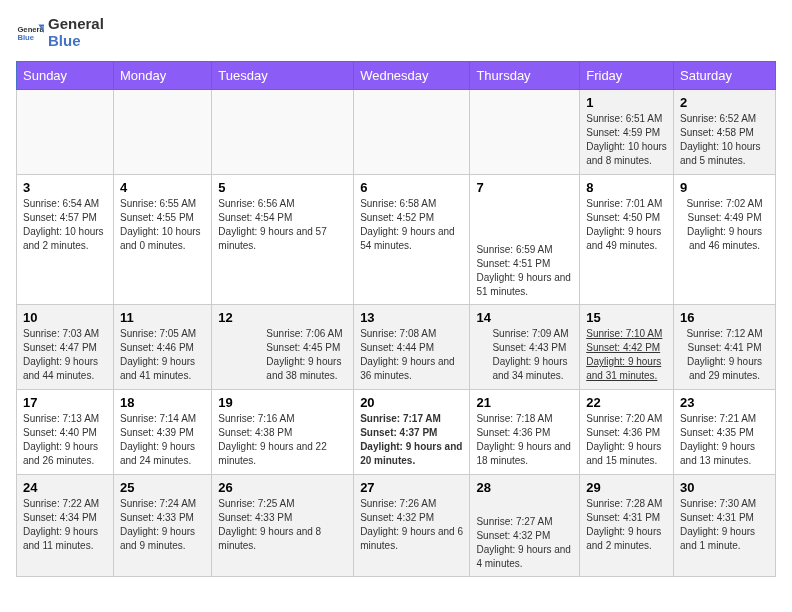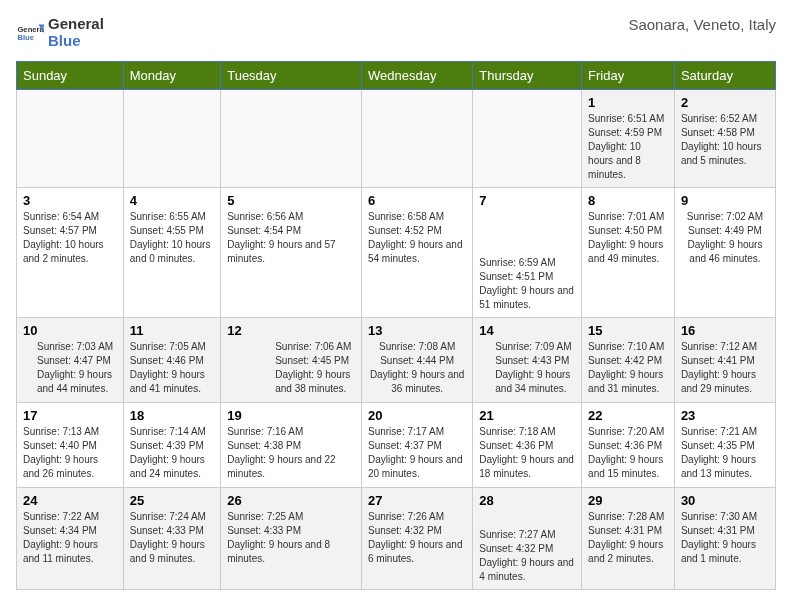--- a/index.html
+++ b/index.html
@@ -36,21 +36,21 @@
     .subtitle {
       font-size: 15px;
       color: #555;
     }
     table {
       width: 100%;
       border-collapse: collapse;
       font-size: 11px;
     }
     thead tr {
-      background-color: #4d7c0f;
+      background-color: #8b5cf6;
       color: #fff;
     }
     thead th {
       padding: 6px 6px;
       text-align: left;
       font-size: 13px;
       font-weight: normal;
       border: 1px solid #4472c4;
     }
     tbody tr {
@@ -93,21 +93,20 @@
       <text x="2" y="30" font-size="11" font-weight="bold" fill="#4472c4">Blue</text>
       <polygon points="32,8 40,8 40,20" fill="#4472c4"></polygon>
       <polygon points="36,10 40,10 40,16" fill="#6aa3e0"></polygon>
     </svg>
     <div>
       <div style="font-size:15px;font-weight:bold;color:#333;line-height:1.1">General</div>
       <div style="font-size:15px;font-weight:bold;color:#4472c4;line-height:1.1">Blue</div>
     </div>
   </div>
   <div class="title-section">
-    <div class="subtitle">Saonara, Veneto, Italy</div>
   </div>
 </div>
 
 <table>
   <thead>
     <tr>
     <th>Sunday</th>
         <th>Monday</th>
         <th>Tuesday</th>
         <th>Wednesday</th>
@@ -176,57 +175,57 @@
         <td>
           <span class="day-number">9</span>
           <div class="day-info" style="white-space: pre-line; text-align: center;">Sunrise: 7:02 AM
 Sunset: 4:49 PM
 Daylight: 9 hours and 46 minutes.</div>
         </td>
       </tr>
       <tr>
         <td>
           <span class="day-number">10</span>
-          <div class="day-info" style="white-space: pre-line; margin-left: 14px;">Sunrise: 7:03 AM
+          <div class="day-info" style="white-space: pre-line;">Sunrise: 7:03 AM
 Sunset: 4:47 PM
 Daylight: 9 hours and 44 minutes.</div>
         </td>
         <td>
           <span class="day-number">11</span>
           <div class="day-info" style="white-space: pre-line;">Sunrise: 7:05 AM
 Sunset: 4:46 PM
 Daylight: 9 hours and 41 minutes.</div>
         </td>
         <td>
           <span class="day-number">12</span>
           <div class="day-info" style="white-space: pre-line; margin-left: 48px;">Sunrise: 7:06 AM
 Sunset: 4:45 PM
 Daylight: 9 hours and 38 minutes.</div>
         </td>
         <td>
           <span class="day-number">13</span>
-          <div class="day-info" style="white-space: pre-line; text-align: center;">Sunrise: 7:08 AM
+          <div class="day-info" style="white-space: pre-line;">Sunrise: 7:08 AM
 Sunset: 4:44 PM
 Daylight: 9 hours and 36 minutes.</div>
         </td>
         <td>
           <span class="day-number">14</span>
           <div class="day-info" style="white-space: pre-line; margin-left: 16px;">Sunrise: 7:09 AM
 Sunset: 4:43 PM
 Daylight: 9 hours and 34 minutes.</div>
         </td>
         <td>
           <span class="day-number">15</span>
-          <div class="day-info" style="white-space: pre-line;">Sunrise: 7:10 AM
+          <div class="day-info" style="white-space: pre-line; text-decoration: underline;">Sunrise: 7:10 AM
 Sunset: 4:42 PM
 Daylight: 9 hours and 31 minutes.</div>
         </td>
         <td>
           <span class="day-number">16</span>
-          <div class="day-info" style="white-space: pre-line;">Sunrise: 7:12 AM
+          <div class="day-info" style="white-space: pre-line; text-align: center;">Sunrise: 7:12 AM
 Sunset: 4:41 PM
 Daylight: 9 hours and 29 minutes.</div>
         </td>
       </tr>
       <tr>
         <td>
           <span class="day-number">17</span>
           <div class="day-info" style="white-space: pre-line;">Sunrise: 7:13 AM
 Sunset: 4:40 PM
 Daylight: 9 hours and 26 minutes.</div>
@@ -238,21 +237,21 @@
 Daylight: 9 hours and 24 minutes.</div>
         </td>
         <td>
           <span class="day-number">19</span>
           <div class="day-info" style="white-space: pre-line;">Sunrise: 7:16 AM
 Sunset: 4:38 PM
 Daylight: 9 hours and 22 minutes.</div>
         </td>
         <td>
           <span class="day-number">20</span>
-          <div class="day-info" style="white-space: pre-line;">Sunrise: 7:17 AM
+          <div class="day-info" style="white-space: pre-line; font-weight: bold;">Sunrise: 7:17 AM
 Sunset: 4:37 PM
 Daylight: 9 hours and 20 minutes.</div>
         </td>
         <td>
           <span class="day-number">21</span>
           <div class="day-info" style="white-space: pre-line;">Sunrise: 7:18 AM
 Sunset: 4:36 PM
 Daylight: 9 hours and 18 minutes.</div>
         </td>
         <td>

